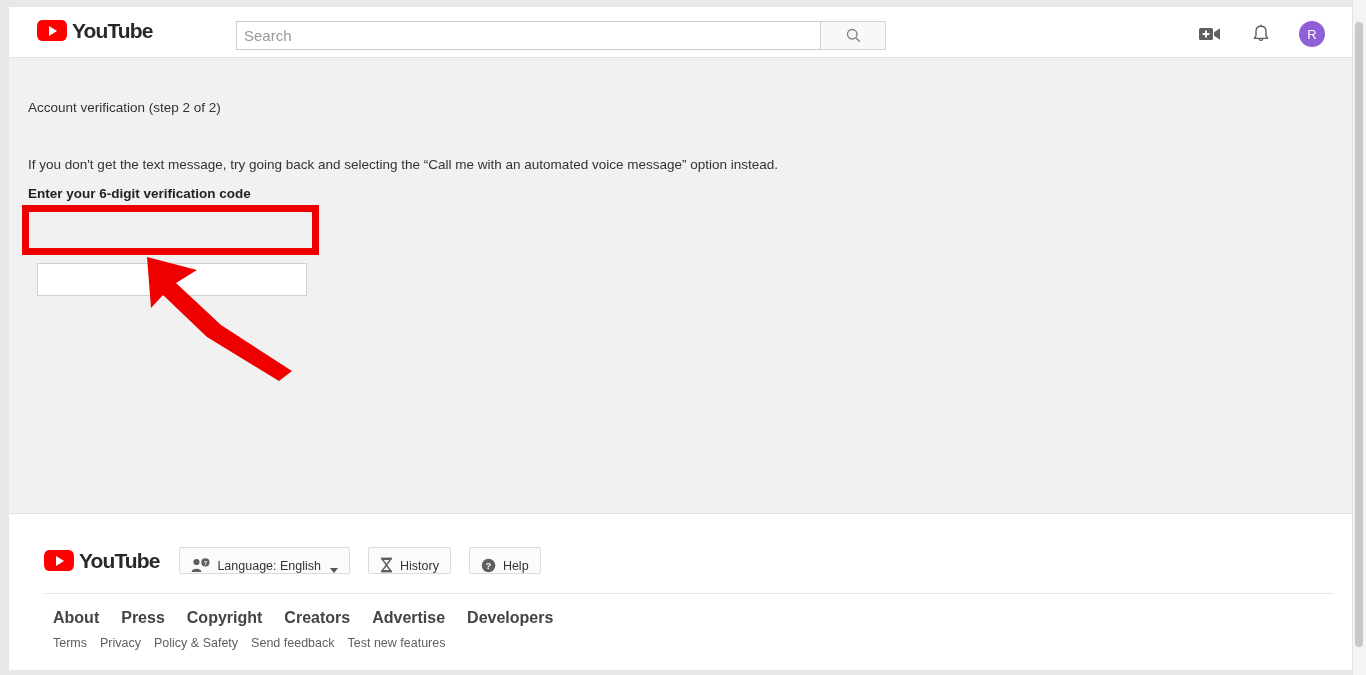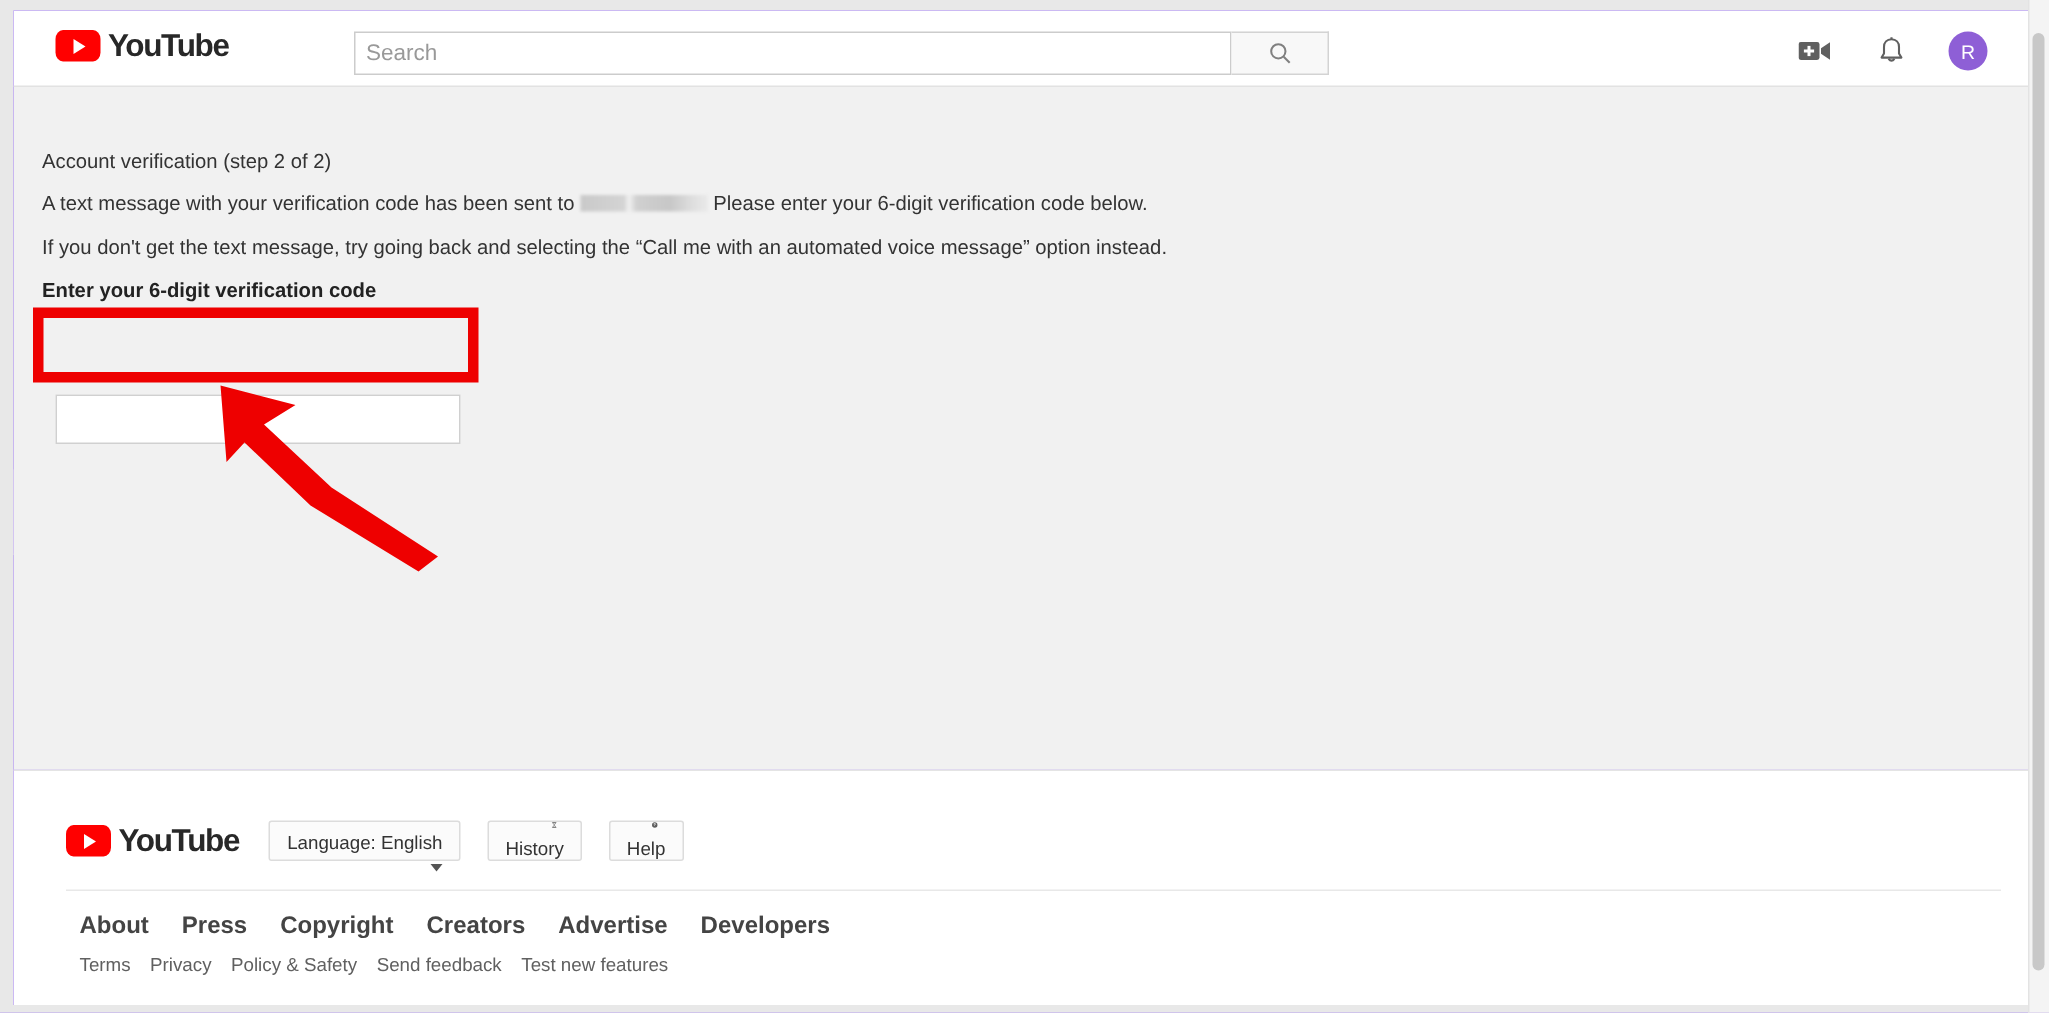--- a/index.html
+++ b/index.html
@@ -15,21 +15,21 @@
     -webkit-font-smoothing: antialiased;
   }
 
   
   #page {
     position: absolute;
     left: 9px;
     top: 7px;
     width: 1343px;
     height: 663px;
-    background: #8b5cf6;
+    background: #f97316;
     overflow: hidden;
   }
 
   
   #masthead {
     position: absolute;
     left: 0;
     top: 0;
     width: 1343px;
     height: 51px;
@@ -272,21 +272,20 @@
     background: #fbfbfb;
     border-radius: 2px;
     display: flex;
     align-items: flex-end;
     gap: 7px;
     padding: 0 11px;
     font-size: 12.5px;
     color: #333333;
     cursor: pointer;
     white-space: nowrap;
-    flex-direction: column;
   }
   .caret {
     width: 0; height: 0;
     border-left: 4.5px solid transparent;
     border-right: 4.5px solid transparent;
     border-top: 5px solid #555555;
     margin-left: 2px;
   }
   #footer-divider {
     position: absolute;
@@ -385,25 +384,20 @@
         </svg>
       </span>
       <span id="avatar">R</span>
     </div>
   </div>
 
   <div id="form-region">
 
     <div class="txt-line" id="title-line">Account verification (step 2 of 2)</div>
 
-    <div class="txt-line" id="sent-line">
-      <span>A text message with your verification code has been sent to</span>
-      <span class="redacted"></span>
-      <span>Please enter your 6-digit verification code below.</span>
-    </div>
 
     <div class="txt-line" id="backup-line">If you don't get the text message, try going back and selecting the “Call me with an automated voice message” option instead.</div>
 
     <div class="txt-line" id="field-label">Enter your 6-digit verification code</div>
 
     <input id="code-input" type="text" placeholder="" style="">
 
     <button id="submit-button">Submit</button>
   </div>
 

